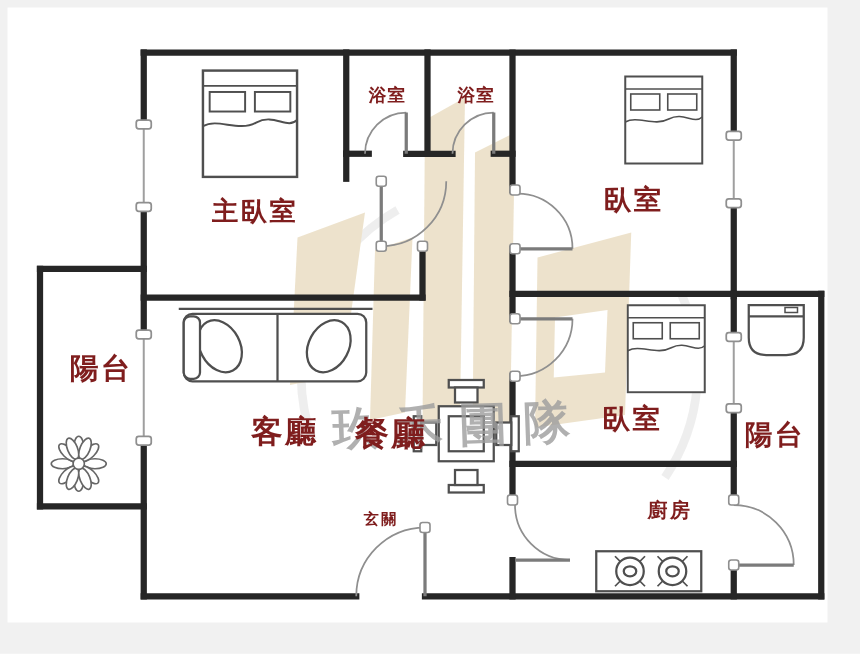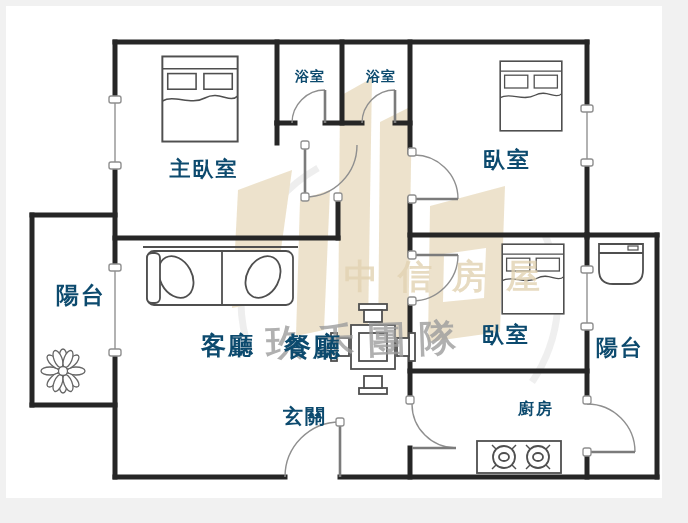--- a/index.html
+++ b/index.html
@@ -6,21 +6,21 @@
   body{
     width:688px;height:523px;overflow:hidden;
     background:#f1f1f1;
     font-family:"Liberation Sans","DejaVu Sans",sans-serif;
     position:relative;
   }
   #stage{position:relative;width:688px;height:523px;}
   #plan-svg{position:absolute;left:0;top:0;}
   .room-label{
     position:absolute;transform:translate(-50%,-50%);
-    color:#0c4a6e;font-weight:600;letter-spacing:2px;white-space:nowrap;
+    color:#7f1d1d;font-weight:600;letter-spacing:2px;white-space:nowrap;
     user-select:none;
   }
   .wm-brand{
     position:absolute;transform:translate(-50%,-50%);
     color:#e2d3b2;opacity:.8;font-size:34px;font-weight:700;
     letter-spacing:20px;white-space:nowrap;user-select:none;
   }
   .wm-team{
     position:absolute;transform:translate(-50%,-50%) rotate(-2deg);
     color:#9d9d9d;opacity:.8;font-size:37px;font-weight:700;
@@ -217,27 +217,26 @@
         <ellipse cx="72" cy="380" rx="4" ry="9" transform="rotate(-45 72 380)"></ellipse>
         <ellipse cx="58" cy="359" rx="4" ry="9" transform="rotate(-22 58 359)"></ellipse>
         <ellipse cx="68" cy="359" rx="4" ry="9" transform="rotate(22 68 359)"></ellipse>
         <ellipse cx="58" cy="383" rx="4" ry="9" transform="rotate(22 58 383)"></ellipse>
         <ellipse cx="68" cy="383" rx="4" ry="9" transform="rotate(-22 68 383)"></ellipse>
       </g>
       <circle cx="63" cy="371" r="4.5"></circle>
     </g>
   </svg>
 
-  <div class="wm-brand" style="left:452px;top:277px;">中信房屋</div>
   <div class="wm-team" style="left:368px;top:341px;">玖禾團隊</div>
 
   <div class="room-label" style="left:204px;top:169px;font-size:21px;">主臥室</div>
   <div class="room-label" style="left:310px;top:77px;font-size:14px;letter-spacing:1px;">浴室</div>
   <div class="room-label" style="left:381px;top:77px;font-size:14px;letter-spacing:1px;">浴室</div>
   <div class="room-label" style="left:507px;top:160px;font-size:22px;">臥室</div>
   <div class="room-label" style="left:506px;top:335px;font-size:22px;">臥室</div>
   <div class="room-label" style="left:228px;top:345px;font-size:25px;">客廳</div>
   <div class="room-label" style="left:313px;top:347px;font-size:27px;">餐廳</div>
-  <div class="room-label" style="left:305px;top:416px;font-size:20px;">玄關</div>
+  <div class="room-label" style="left:305px;top:416px;font-size:12px;">玄關</div>
   <div class="room-label" style="left:536px;top:409px;font-size:16px;">廚房</div>
   <div class="room-label" style="left:81px;top:295px;font-size:23px;">陽台</div>
   <div class="room-label" style="left:620px;top:348px;font-size:22px;">陽台</div>
 </div>
 
 </body></html>

